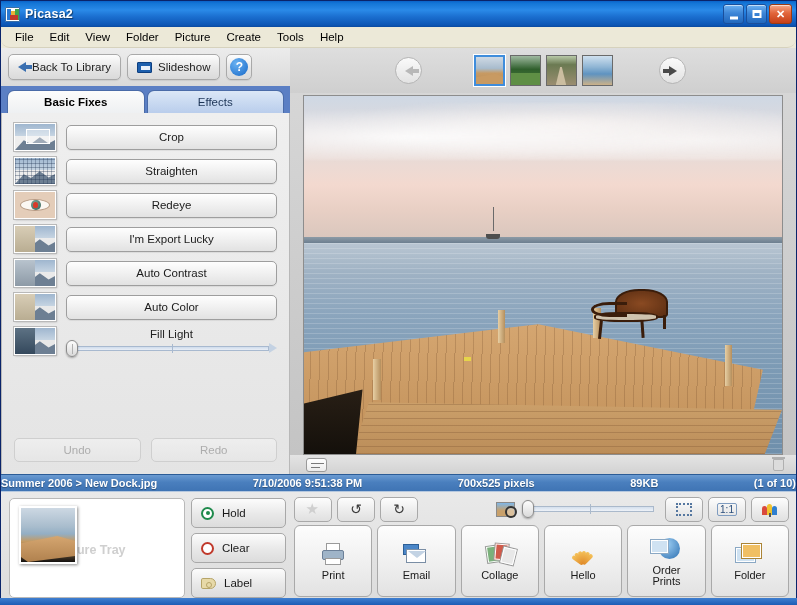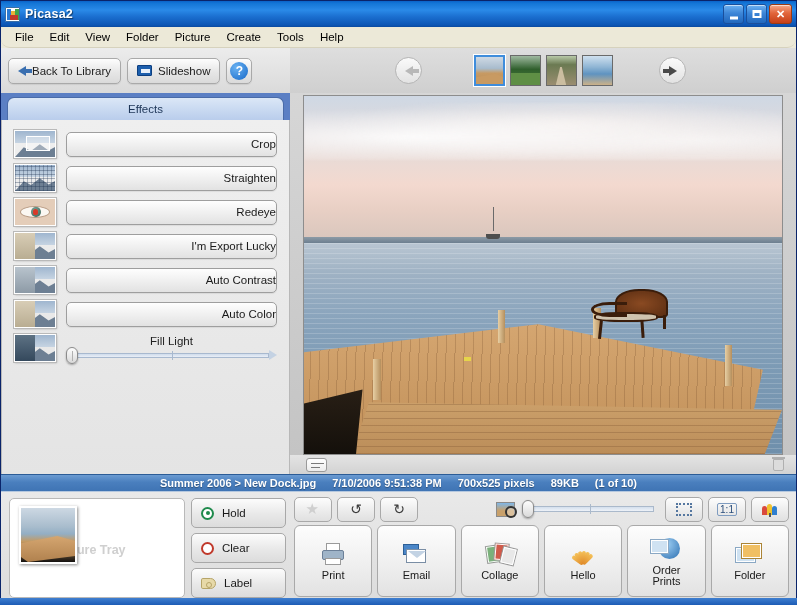--- a/index.html
+++ b/index.html
@@ -61,21 +61,21 @@
     display:flex; align-items:center; padding-left:6px;
     border-bottom:1px solid #d6d2bd;
     border-radius:9px;
   }
   .menubar span { padding:2px 8px; color:#000; font-size:11.5px; }
   
   .content { flex:1; display:flex; background:#c3d9ef; padding:0; position:relative; }
   
   .leftpane { width:289px; flex:0 0 289px; display:flex; flex-direction:column;
               background:linear-gradient(180deg,#e8e8e8,#dcdcdc); position:relative; }
-  .topbar { height:45px; display:flex; align-items:center; gap:6px; padding:0 7px;
+  .topbar { height:38px; display:flex; align-items:center; gap:6px; padding:0 7px;
             background:linear-gradient(180deg,#ececec,#dadada); }
   .tbtn {
     height:26px; border:1px solid #a9a9a9; border-radius:5px;
     background:linear-gradient(180deg,#fdfdfd,#e6e6e6 55%,#dadada);
     display:flex; align-items:center; gap:6px; padding:0 9px;
     font-size:11.5px; color:#222; box-shadow:0 1px 1px rgba(0,0,0,.08);
   }
   .tbtn.help { padding:0; width:26px; justify-content:center; }
   .ic-back { width:0;height:0; border-top:5px solid transparent; border-bottom:5px solid transparent;
              border-right:8px solid #3a6fb0; position:relative; }
@@ -99,21 +99,21 @@
   .panel { flex:1; background:linear-gradient(180deg,#efefef,#e4e4e4);
            border-left:1px solid #b8b8b8; border-right:1px solid #b8b8b8;
            padding:10px 12px 0 12px; position:relative; }
   .fixrow { display:flex; align-items:center; gap:10px; margin-bottom:6px; }
   .thumb { width:42px; height:28px; flex:0 0 42px; border:1px solid #fff;
            box-shadow:0 0 0 1px #b9b9b9, 1px 1px 2px rgba(0,0,0,.25);
            position:relative; overflow:hidden; }
   .fbtn {
     flex:1; height:25px; border:1px solid #9e9e9e; border-radius:5px;
     background:linear-gradient(180deg,#fefefe,#f0f0f0 50%,#e2e2e2);
-    font-size:11.5px; color:#1a1a1a; text-align:right; line-height:23px;
+    font-size:11.5px; color:#1a1a1a; text-align:center; line-height:23px;
     box-shadow:0 1px 1px rgba(0,0,0,.07);
   }
   .sliderwrap { flex:1; display:flex; flex-direction:column; align-items:center; }
   .slabel { font-size:11.5px; color:#222; margin-bottom:1px; }
   .sl { position:relative; width:100%; height:14px; }
   .sl .track { position:absolute; left:4px; right:8px; top:5px; height:5px;
                background:linear-gradient(180deg,#cfdcec,#e9eef6);
                border:1px solid #a8b9cf; }
   .sl .tri { position:absolute; right:0; top:2px; width:0; height:0;
              border-top:5px solid transparent; border-bottom:5px solid transparent;
@@ -154,21 +154,21 @@
     content:""; position:absolute; left:4px; height:1.5px; background:#7a7a7a; }
   .capbar .cap-ic::before { top:4px; width:13px; }
   .capbar .cap-ic::after  { top:8px; width:9px; }
   .captext { position:absolute; left:0; right:0; text-align:center; color:#6f6f6f; font-size:11.5px; }
   .trash { margin-left:auto; margin-right:12px; width:11px; height:12px;
            border:1px solid #b0b0b0; border-radius:0 0 2px 2px; background:#dcdcdc; position:relative; }
   .trash::before { content:""; position:absolute; left:-2px; top:-3px; width:13px; height:2px; background:#b0b0b0; }
   
   .statusbar { height:17px; flex:0 0 17px;
     background:linear-gradient(180deg,#6b9bd2,#4a7fbe 45%,#3f74b4);
-    color:#fff; display:flex; align-items:center; justify-content:center; gap:16px;
+    color:#fff; display:flex; align-items:center; justify-content:space-between; gap:16px;
     font-size:11px; font-weight:bold; text-shadow:0 1px 1px rgba(0,0,0,.35);
     border-top:1px solid #2c5c96; }
   
   .bottom { height:113px; flex:0 0 113px; display:flex;
             background:linear-gradient(180deg,#e9e9e9,#dcdcdc);
             border-top:1px solid #b5c8df; }
   .tray { width:290px; flex:0 0 290px; display:flex; padding:6px 5px 6px 8px; gap:6px; }
   .traybox { flex:1; background:#fff; border:1px solid #b9b9b9; border-radius:5px;
              position:relative; overflow:hidden; }
   .tray-wm { position:absolute; left:44px; top:44px; color:#cfcfcf; font-size:12.5px; font-weight:bold; }
@@ -393,20 +393,23 @@
         <div class="tbtn">
           <span class="ic-slide"></span>
           <span>Slideshow</span>
         </div>
         <div class="tbtn help">
           <span class="ic-help">?</span>
         </div>
       </div>
 
       <div class="tabstrip">
+        <div class="tab active">
+          <span>Basic Fixes</span>
+        </div>
         <div class="tab">
           <span>Effects</span>
         </div>
       </div>
 
       <div class="panel">
 
         <div class="fixrow">
           <div class="thumb">
             <span class="mt-sky"></span>
@@ -472,20 +475,24 @@
             <div class="slabel">Fill Light</div>
             <div class="sl">
               <span class="track"></span>
                 <span class="mid"></span>
                 <span class="tri"></span>
               <span class="knob"></span>
             </div>
           </div>
         </div>
 
+        <div class="urrow">
+          <div class="urbtn">Undo</div>
+          <div class="urbtn">Redo</div>
+        </div>
 
       </div>
     </div>
 
     <div class="rightpane">
 
       <div class="filmstrip">
         <div class="navbtn prev">
           <span class="arr l"></span>
         </div>

